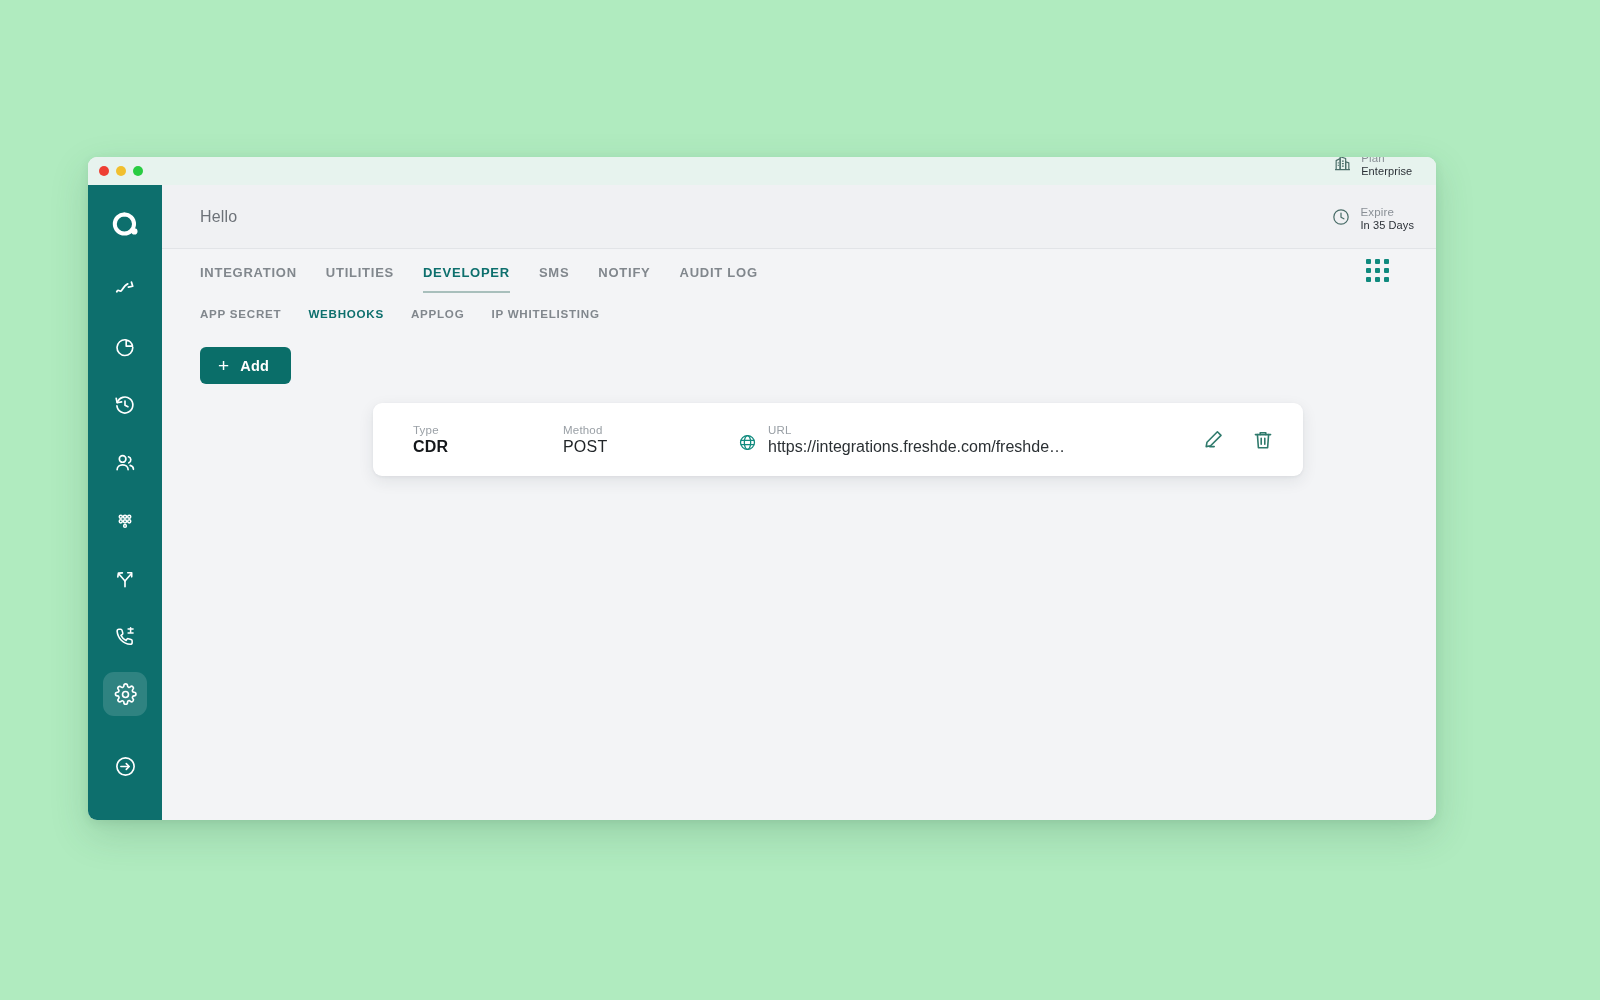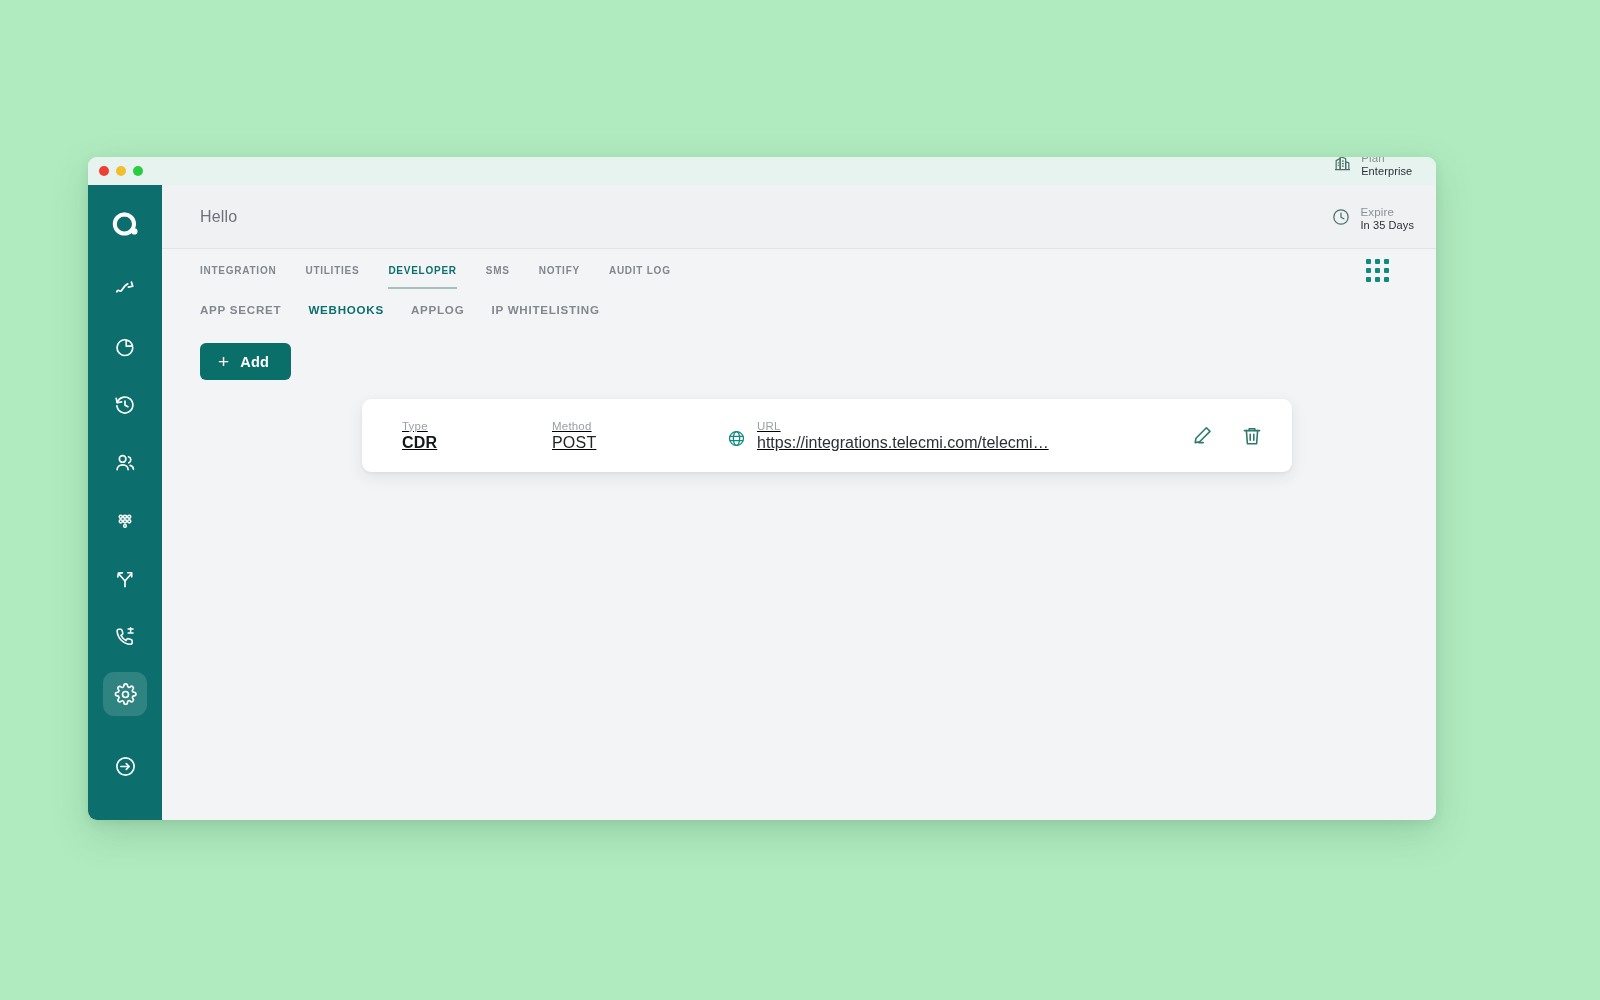--- a/index.html
+++ b/index.html
@@ -117,21 +117,21 @@
   }
   .grid-icon i { background: #0f8a7e; border-radius: 1px; display:block; }
 
   
   .tabs-primary {
     display: flex; align-items: flex-start;
     padding: 16px 0 0 38px;
     gap: 0;
   }
   .tab1 {
-    font-size: 10px; font-weight: bold;
+    font-size: 13px; font-weight: bold;
     letter-spacing: .75px;
     color: #81878d;
     padding: 0 0 11px 0;
     margin-right: 29px;
     cursor: pointer;
     border-bottom: 2px solid transparent;
     white-space: nowrap;
   }
   .tab1.active { color: #0d6f6d; border-bottom-color: #a8bfbc; text-align: center; }
 
@@ -163,28 +163,27 @@
     letter-spacing: .2px;
     cursor: pointer;
     font-family: "Liberation Sans", sans-serif;
   }
   .plus { font-size: 19px; font-weight: normal; line-height: 1; }
 
   
   .card-area { padding: 19px 0 0 0; position: relative; flex: 1 1 auto; }
   .wh-card {
     position: absolute;
-    left: 200px; top: 19px;
+    left: 211px; top: 19px;
     width: 930px; height: 73px;
     background: #ffffff;
     border-radius: 9px;
     box-shadow: 0 5px 16px rgba(35,45,60,0.09), 0 1px 3px rgba(35,45,60,0.06);
     display: flex; align-items: center;
     padding: 0 28px 0 40px;
-    text-decoration: underline;
   }
   .field { display: flex; flex-direction: column; justify-content: center; }
   .f-label { font-size: 11.5px; color: #9aa0a6; letter-spacing: .2px; margin-bottom: 2px; }
   .f-value { font-size: 16px; color: #222629; letter-spacing: .2px; }
   .f-value.strong { font-weight: bold; color: #15181b; }
   .col-type   { width: 150px; }
   .col-method { width: 175px; }
   .col-url    { display: flex; align-items: flex-end; gap: 11px; flex: 1 1 auto; min-width: 0; }
   .url-val {
     font-size: 16px; color: #2b3034;
@@ -407,21 +406,21 @@
           <div class="col-url">
             <span>
               <svg width="19" height="19" viewBox="0 0 24 24" fill="none" stroke="#0f8a7e" stroke-width="1.6">
                 <circle cx="12" cy="12" r="8.8"></circle>
                 <ellipse cx="12" cy="12" rx="4" ry="8.8"></ellipse>
                 <path d="M3.4 9.2h17.2M3.4 14.8h17.2"></path>
               </svg>
             </span>
             <div class="field">
               <span class="f-label">URL</span>
-              <span class="url-val">https://integrations.telecmi.com/telecmi…</span>
+              <span class="url-val">https://integrations.freshde.com/freshde…</span>
             </div>
           </div>
 
           <div class="card-actions">
             <span class="act">
               <svg width="24" height="24" viewBox="0 0 24 24" fill="none" stroke="#2f7a6c" stroke-width="1.6" stroke-linecap="round" stroke-linejoin="round">
                 <path d="M16.4 3.8l3.6 3.6-10.4 10.4-4.4.8.8-4.4z"></path>
                 <path d="M8.6 18.6h4.6"></path>
               </svg>
             </span>

